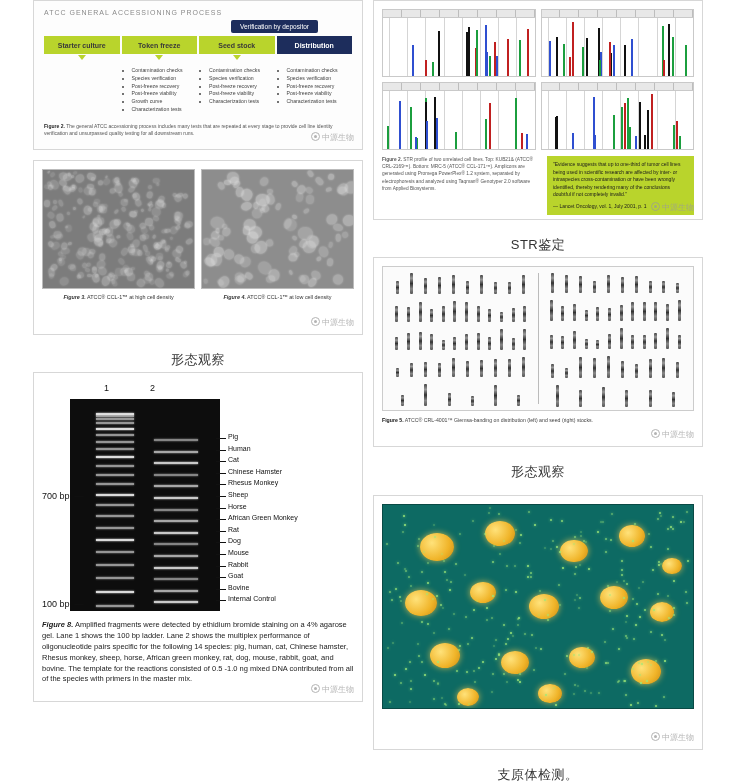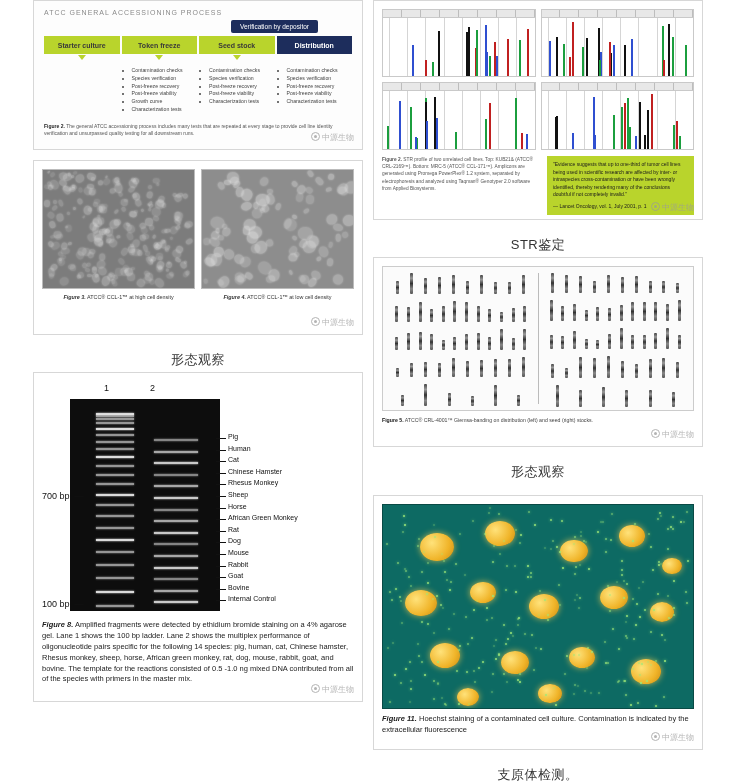--- a/index.html
+++ b/index.html
@@ -1323,21 +1323,17 @@
           <div class="spk" style="left: 69.0181%; top: 12.7416%; opacity: 0.930717;"></div>
           <div class="spk" style="left: 14.0846%; top: 37.8274%; opacity: 0.908615;"></div>
           <div class="spk" style="left: 82.0961%; top: 96.8159%; opacity: 0.759822;"></div>
           <div class="spk" style="left: 59.1592%; top: 74.0598%; opacity: 0.827962;"></div>
           <div class="spk" style="left: 63.1116%; top: 29.0566%; opacity: 0.380554;"></div>
           <div class="spk" style="left: 97.5614%; top: 42.3647%; opacity: 0.687876;"></div>
           <div class="spk" style="left: 42.6191%; top: 12.0292%; opacity: 0.471749;"></div>
           <div class="spk" style="left: 80.4082%; top: 80.1962%; opacity: 0.536658;"></div>
           <div class="spk" style="left: 16.1664%; top: 9.13146%; opacity: 0.319272;"></div>
         </div>
-      <div class="figcap">
-        <b>Figure 11.</b>
-        <span>Hoechst staining of a contaminated cell culture. Contamination is indicated by the extracellular fluorescence</span>
-      </div>
       <div class="wm"><span class="wmlogo"></span><span>中源生物</span></div>
     </div>
     <div class="caption">支原体检测。</div>
   </div>
 </div>
 
 </body></html>

